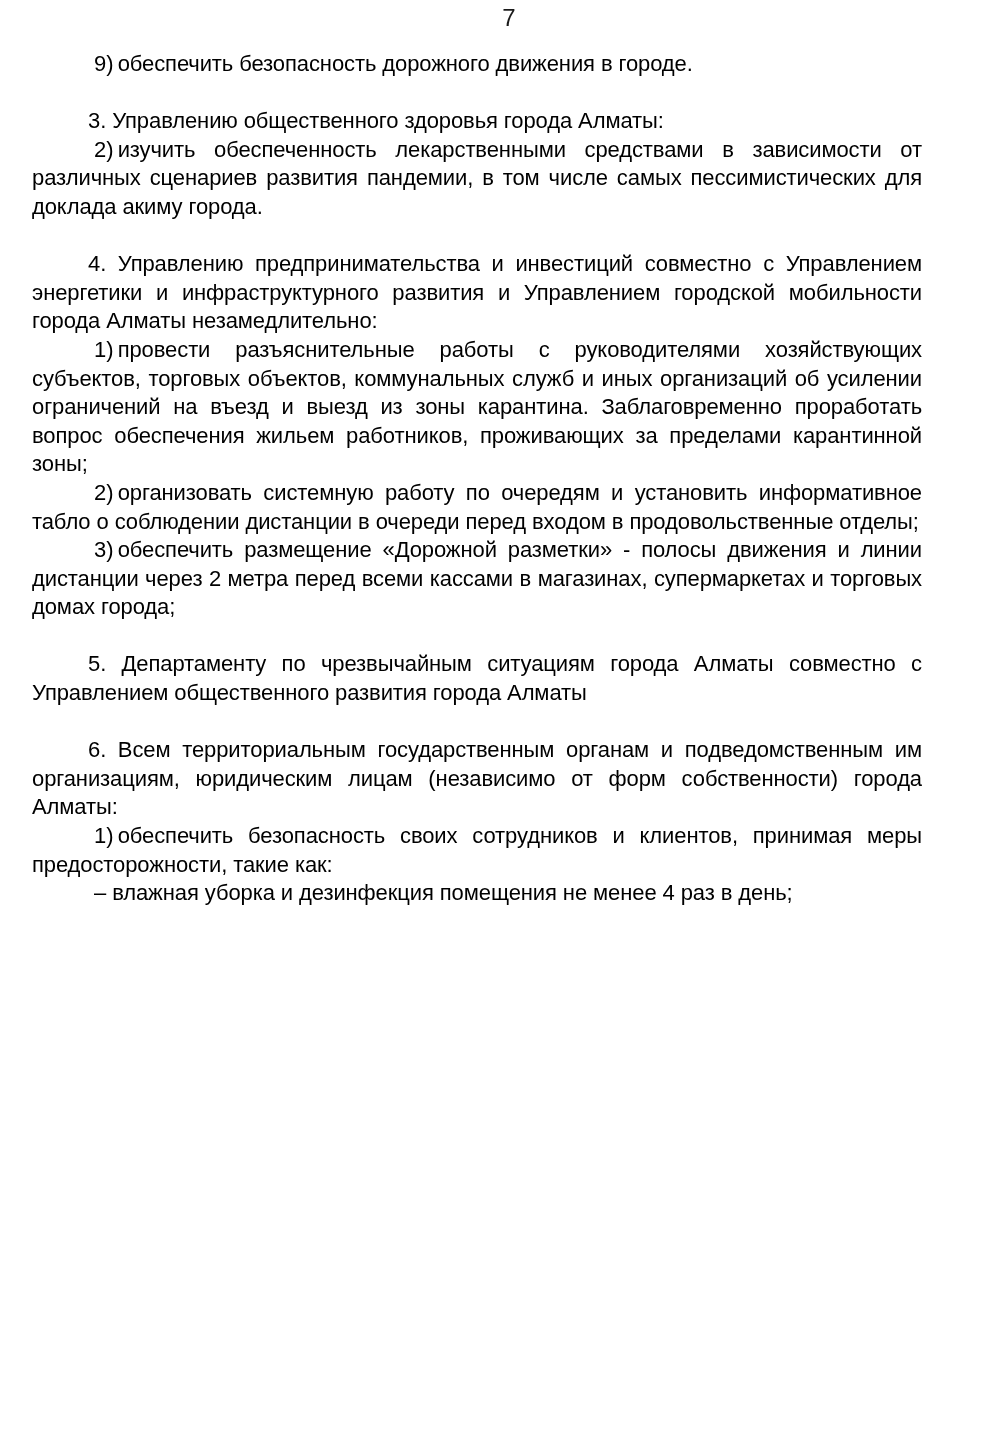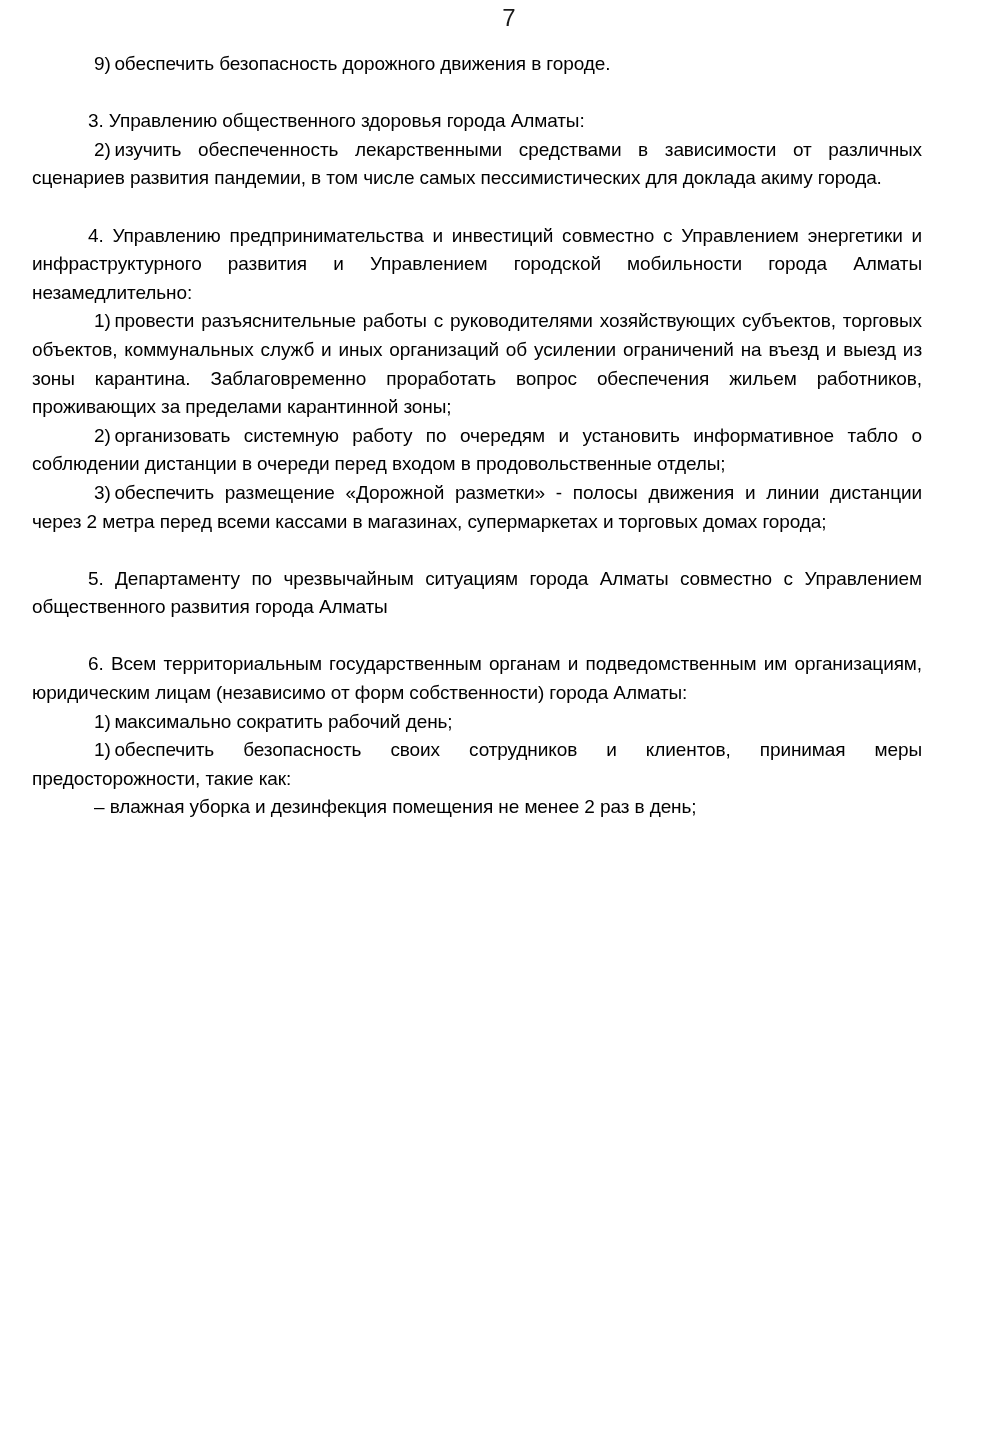--- a/index.html
+++ b/index.html
@@ -37,21 +37,21 @@
 
   .body-block {
     position: absolute;
     top: 50px;
     left: 32px;
     width: 890px;
   }
 
   
   .para {
-    font-size: 19px;
+    font-size: 22px;
     line-height: 28.6px;
     text-align: justify;
     text-justify: inter-word;
     margin: 0;
     letter-spacing: -0.1px;
     word-spacing: 0px;
     hyphens: none;
   }
 
   
@@ -113,20 +113,19 @@
 
     <div class="gap"></div>
 
     <p class="para heading">5.  Департаменту по чрезвычайным ситуациям города Алматы совместно с Управлением общественного развития города Алматы</p>
 
 
     <div class="gap"></div>
 
     <p class="para heading">6.  Всем территориальным государственным органам и подведомственным им организациям, юридическим лицам (независимо от форм собственности) города Алматы:</p>
 
-    <p class="para item nostretch">1) максимально сократить рабочий день;</p>
 
     <p class="para item">1) обеспечить безопасность своих сотрудников и клиентов, принимая меры предосторожности, такие как:</p>
 
-    <p class="para dash-item">–  влажная уборка и дезинфекция помещения не менее 2 раз в день;</p>
+    <p class="para dash-item">–  влажная уборка и дезинфекция помещения не менее 4 раз в день;</p>
 
   </div>
 </div>
 
 </body></html>

